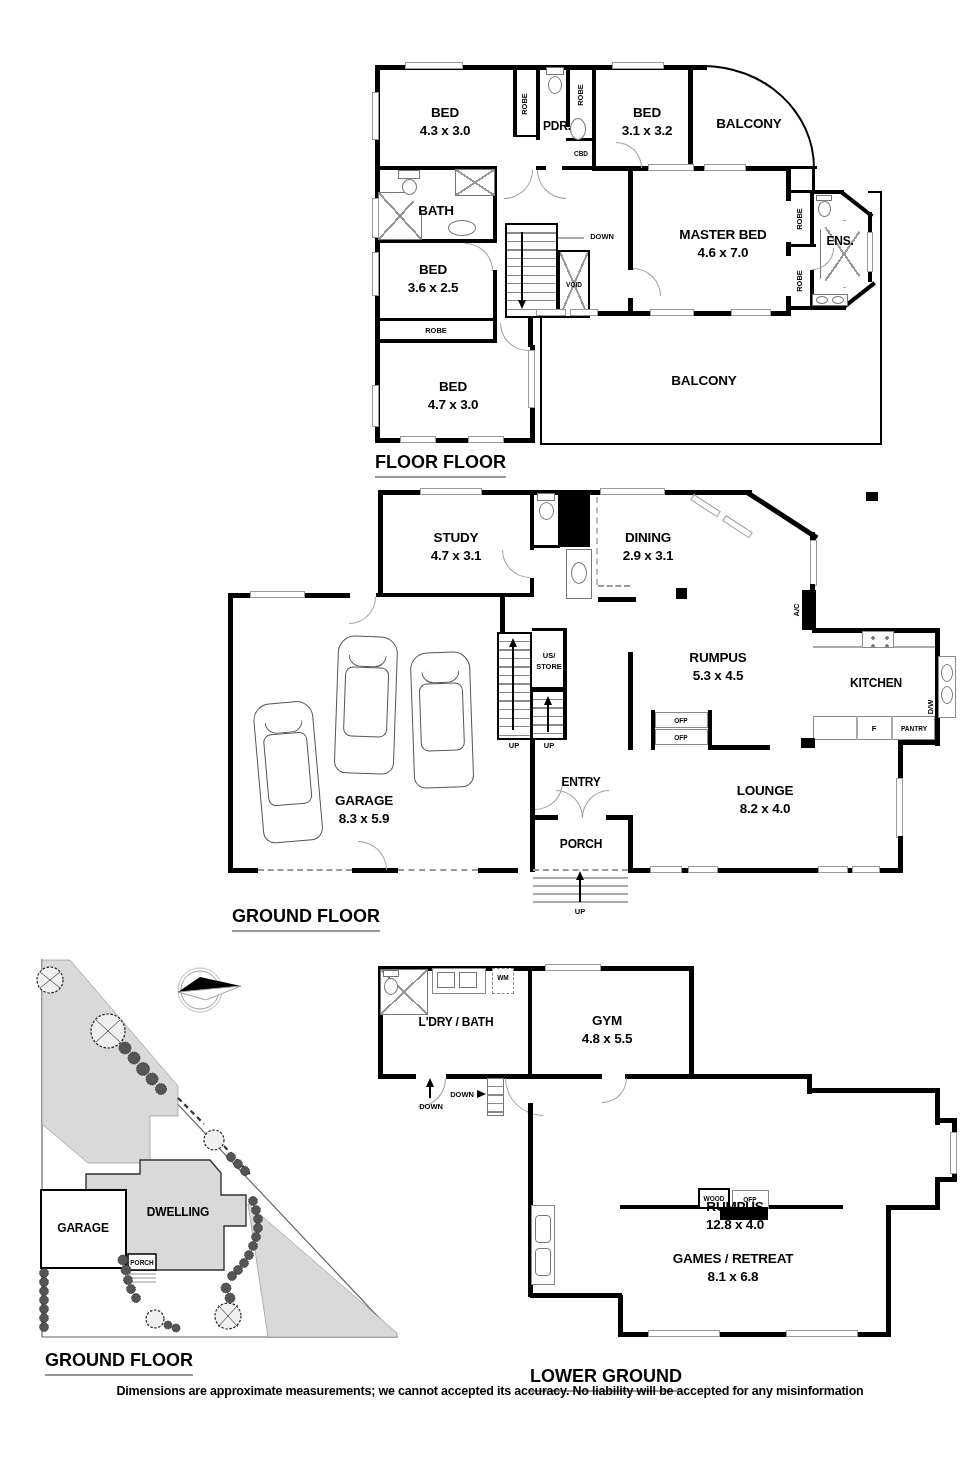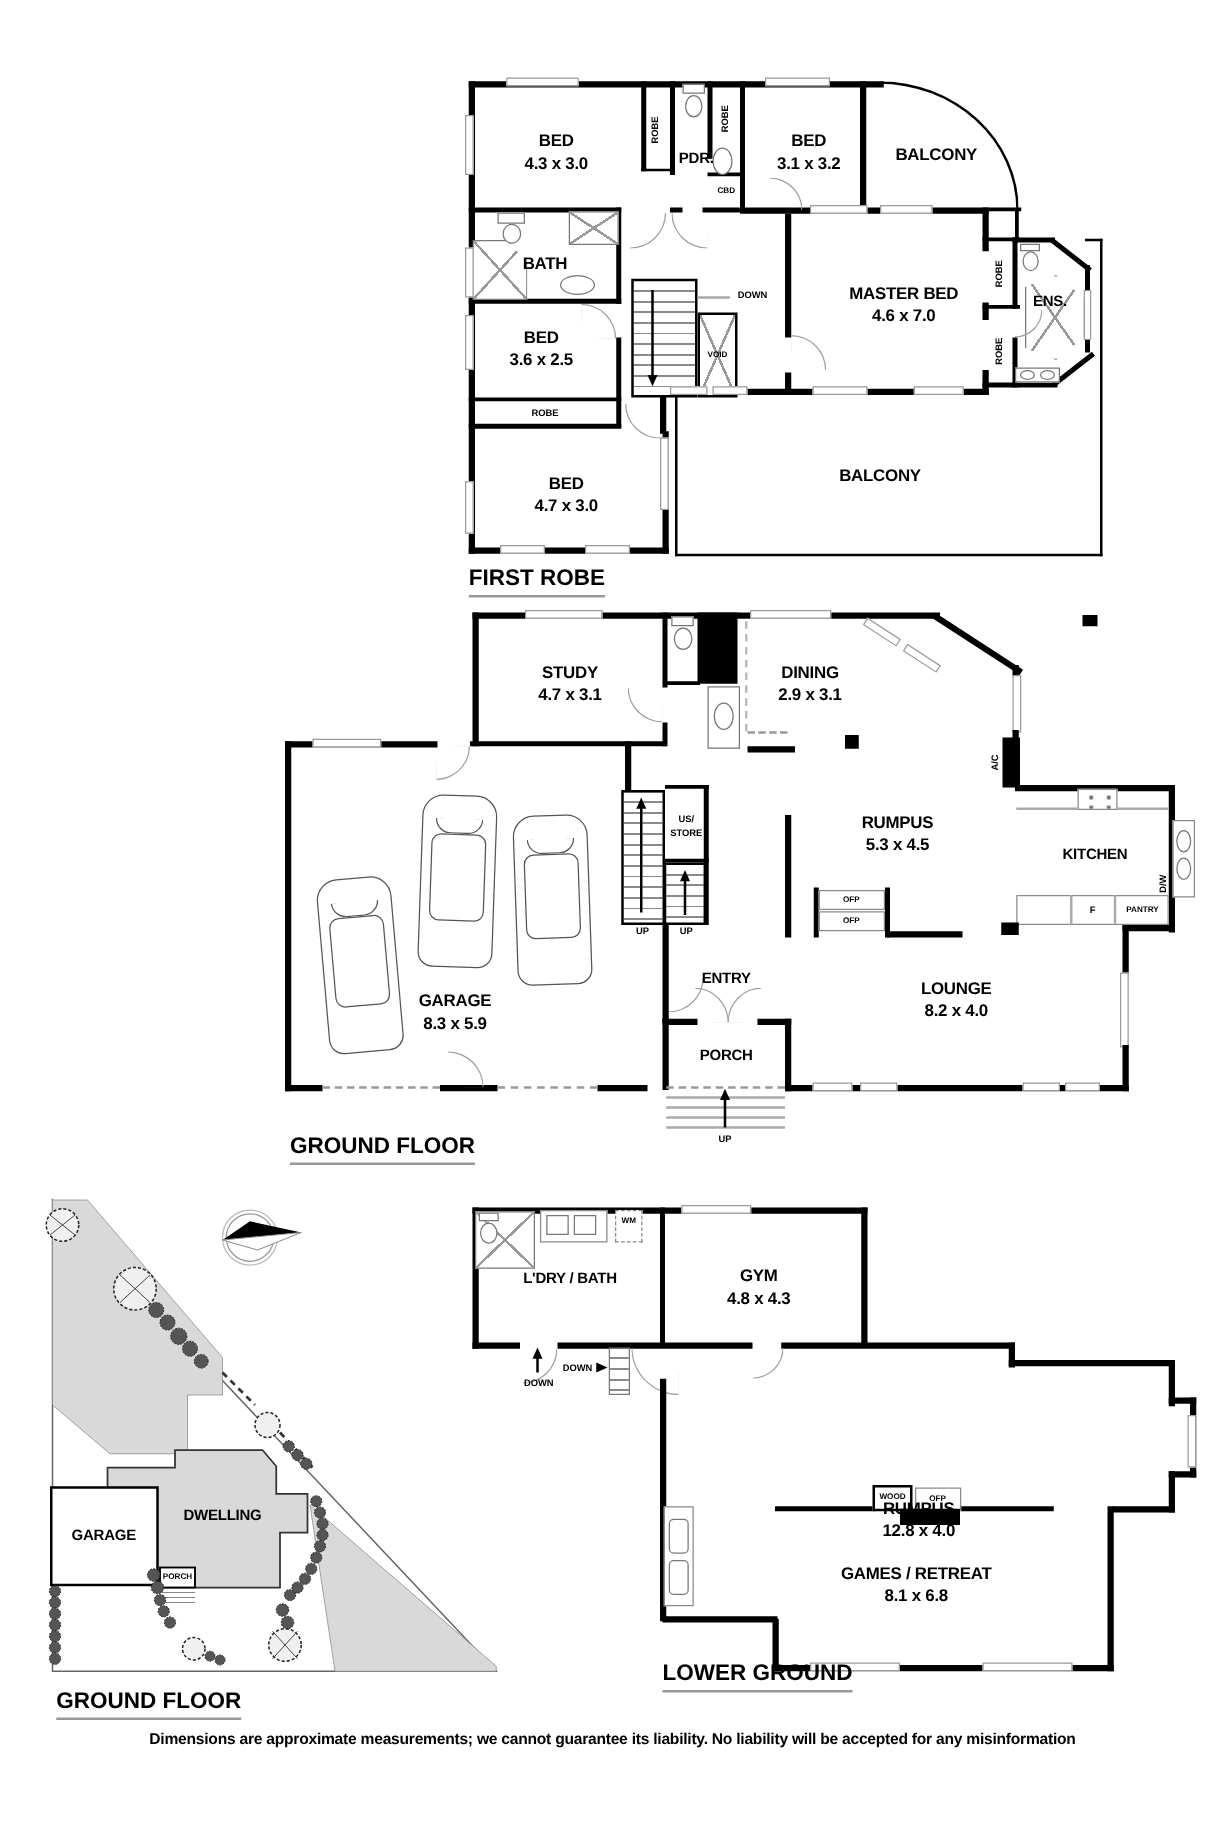--- a/index.html
+++ b/index.html
@@ -177,21 +177,21 @@
     <div class="rl" style="left:723px;top:244px">
       <div>MASTER BED</div>
       <div>4.6 x 7.0</div>
     </div>
     <div class="sl v" style="left:799px;top:219px">ROBE</div>
     <div class="sl v" style="left:799px;top:281px">ROBE</div>
     <div class="rl small" style="left:840px;top:242px">ENS.</div>
     <div class="sl t6" style="left:574px;top:284px">VOID</div>
     <div class="sl" style="left:602px;top:236px">DOWN</div>
     <div class="rl" style="left:704px;top:381px">BALCONY</div>
-    <div class="title" style="left:375px;top:452px">FIRST ROBE</div>
+    <div class="title" style="left:375px;top:452px">FLOOR FLOOR</div>
   </div>
 
   <div>
 
     <div class="w" style="left:378px;top:490px;width:374px;height:5px"></div>
     <div class="aline rot" style="left:748px;top:490px;width:84px;height:5px;transform:rotate(33deg)"></div>
     <div class="w" style="left:378px;top:490px;width:5px;height:107px"></div>
     <div class="w" style="left:810px;top:532px;width:5px;height:10px"></div>
     <div class="win" style="left:810px;top:540px;width:7px;height:46px"></div>
     <div class="w" style="left:810px;top:584px;width:5px;height:8px"></div>
@@ -390,33 +390,33 @@
     <div class="w" style="left:620px;top:1205px;width:80px;height:4px"></div>
     <div class="fx" style="left:698px;top:1188px;width:32px;height:21px;border:2px solid #000"></div>
     <div class="cup" style="left:732px;top:1190px;width:37px;height:19px"></div>
     <div class="w" style="left:720px;top:1207px;width:48px;height:13px"></div>
     <div class="w" style="left:769px;top:1205px;width:74px;height:4px"></div>
 
     <div class="rl small" style="left:456px;top:1023px">L'DRY / BATH</div>
 
     <div class="rl" style="left:607px;top:1030px">
       <div>GYM</div>
-      <div>4.8 x 4.3</div>
+      <div>4.8 x 5.5</div>
     </div>
     <div class="rl" style="left:735px;top:1216px">
       <div>RUMPUS</div>
       <div>12.8 x 4.0</div>
     </div>
     <div class="sl t6" style="left:714px;top:1198px">WOOD</div>
     <div class="sl t6" style="left:750px;top:1199px">OFP</div>
     <div class="rl" style="left:733px;top:1268px">
       <div>GAMES / RETREAT</div>
       <div>8.1 x 6.8</div>
     </div>
-    <div class="title" style="left:530px;top:1328px">LOWER GROUND</div>
+    <div class="title" style="left:530px;top:1366px">LOWER GROUND</div>
   </div>
 
   <div>
     <svg style="position:absolute;left:28px;top:948px" width="380" height="400" viewBox="0 0 380 400">
 
       <polygon points="14,12 369,389 14,389" fill="#ffffff" stroke="#666" stroke-width="1.2"></polygon>
 
       <path d="M14,12 L42,12 L150,138 L150,168 L122,168 L122,215 L60,215 L14,176 Z" fill="#d9d9d9" stroke="#888" stroke-width="0.6"></path>
 
       <path d="M220,256 L369,385 L369,389 L240,389 Z" fill="#d9d9d9" stroke="#888" stroke-width="0.6"></path>
@@ -497,14 +497,14 @@
         <polygon points="150,44 213,38 178,52" fill="#fff" stroke="#888" stroke-width="0.8"></polygon>
       </g>
     </svg>
 
     <div class="rl small" style="left:83px;top:1229px">GARAGE</div>
     <div class="rl small" style="left:178px;top:1213px">DWELLING</div>
     <div class="sl t6" style="left:142px;top:1262px">PORCH</div>
     <div class="title" style="left:45px;top:1350px">GROUND FLOOR</div>
   </div>
 
-  <div class="disclaimer" style="left:0;top:1384px">Dimensions are approximate measurements; we cannot guarantee its liability. No liability will be accepted for any misinformation</div>
+  <div class="disclaimer" style="left:0;top:1384px">Dimensions are approximate measurements; we cannot accepted its accuracy. No liability will be accepted for any misinformation</div>
 </div>
 
 </body></html>

